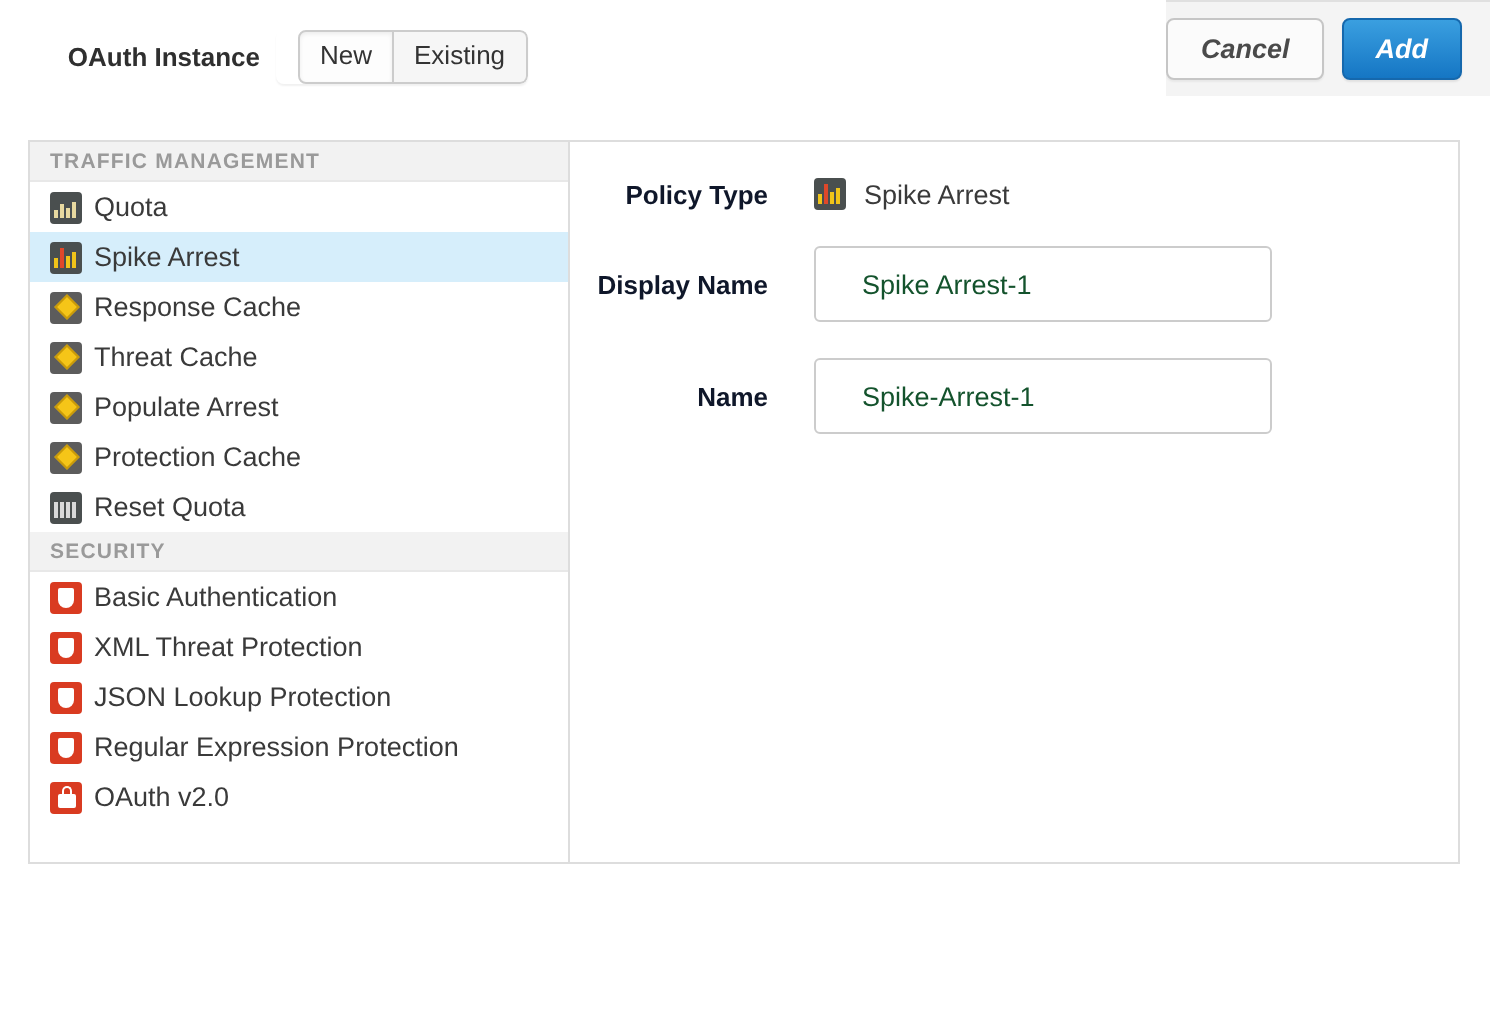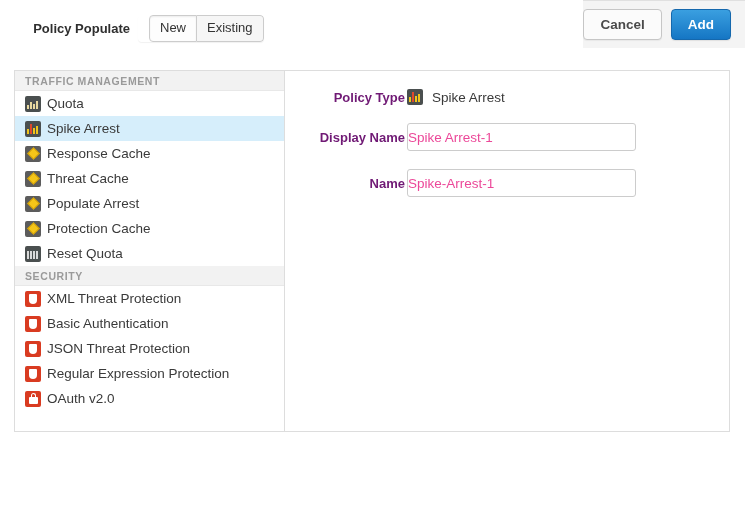--- a/index.html
+++ b/index.html
@@ -235,44 +235,44 @@
     background: #ffffff;
   }
   .field-row {
     display: flex;
     align-items: center;
     margin-top: 18px;
   }
   .field-row .f-label {
     width: 122px;
     text-align: right;
-    padding-right: 2px;
+    padding-right: 23px;
     font-size: 13px;
     font-weight: bold;
-    color: #701a75;
+    color: #0f172a;
     box-sizing: border-box;
   }
   .policy-type-value {
     display: flex;
     align-items: center;
     font-size: 13.5px;
     color: #3a3a3a;
   }
   .policy-type-value .label {
     margin-left: 9px;
   }
   .txt-input {
     width: 229px;
-    height: 28px;
+    height: 38px;
     box-sizing: border-box;
     border: 1px solid #cccccc;
     border-radius: 3px;
-    padding: 0 0;
+    padding: 0 23px;
     font-size: 13.5px;
-    color: #ec4899;
+    color: #14532d;
     font-family: "Liberation Sans", sans-serif;
     background: #ffffff;
     outline: none;
   }
 
   
   .dlg-footer {
     flex: 0 0 auto;
     height: 48px;
     background: #f4f4f4;
@@ -285,20 +285,21 @@
   }
   .btn {
     font-size: 13.5px;
     font-weight: bold;
     border-radius: 4px;
     padding: 7px 16px;
     cursor: pointer;
     line-height: 15px;
     box-sizing: border-box;
     font-family: "Liberation Sans", sans-serif;
+    font-style: italic;
   }
   .btn-cancel {
     background: #fbfbfb;
     border: 1px solid #c6c6c6;
     color: #4a4a4a;
     margin-right: 9px;
     box-shadow: 0 1px 1px rgba(0,0,0,0.05);
   }
   .btn-add {
     background: linear-gradient(to bottom, #3a9fe0, #1576c4);
@@ -313,21 +314,21 @@
 <div class="dialog">
 
   <div class="dlg-header">
     <div class="dlg-title">Add Step</div>
     <div class="dlg-close">✕</div>
   </div>
 
   <div class="dlg-body">
 
     <div class="instance-row">
-      <div class="instance-label">Policy Populate</div>
+      <div class="instance-label">OAuth Instance</div>
       <div class="btn-group">
         <div class="seg active">New</div>
         <div class="seg">Existing</div>
       </div>
     </div>
 
     <div class="panel">
 
       <div class="policy-list">
 
@@ -390,35 +391,35 @@
           </span>
           <span class="label">Reset Quota</span>
         </div>
 
         <div class="list-section-head">SECURITY</div>
 
         <div class="list-item">
           <span class="pic shield">
               <span class="sh"></span>
             </span>
-          <span class="label">XML Threat Protection</span>
+          <span class="label">Basic Authentication</span>
         </div>
 
         <div class="list-item">
           <span class="pic shield">
               <span class="sh"></span>
             </span>
-          <span class="label">Basic Authentication</span>
+          <span class="label">XML Threat Protection</span>
         </div>
 
         <div class="list-item">
           <span class="pic shield">
               <span class="sh"></span>
             </span>
-          <span class="label">JSON Threat Protection</span>
+          <span class="label">JSON Lookup Protection</span>
         </div>
 
         <div class="list-item">
           <span class="pic shield">
               <span class="sh"></span>
             </span>
           <span class="label">Regular Expression Protection</span>
         </div>
 
         <div class="list-item">

